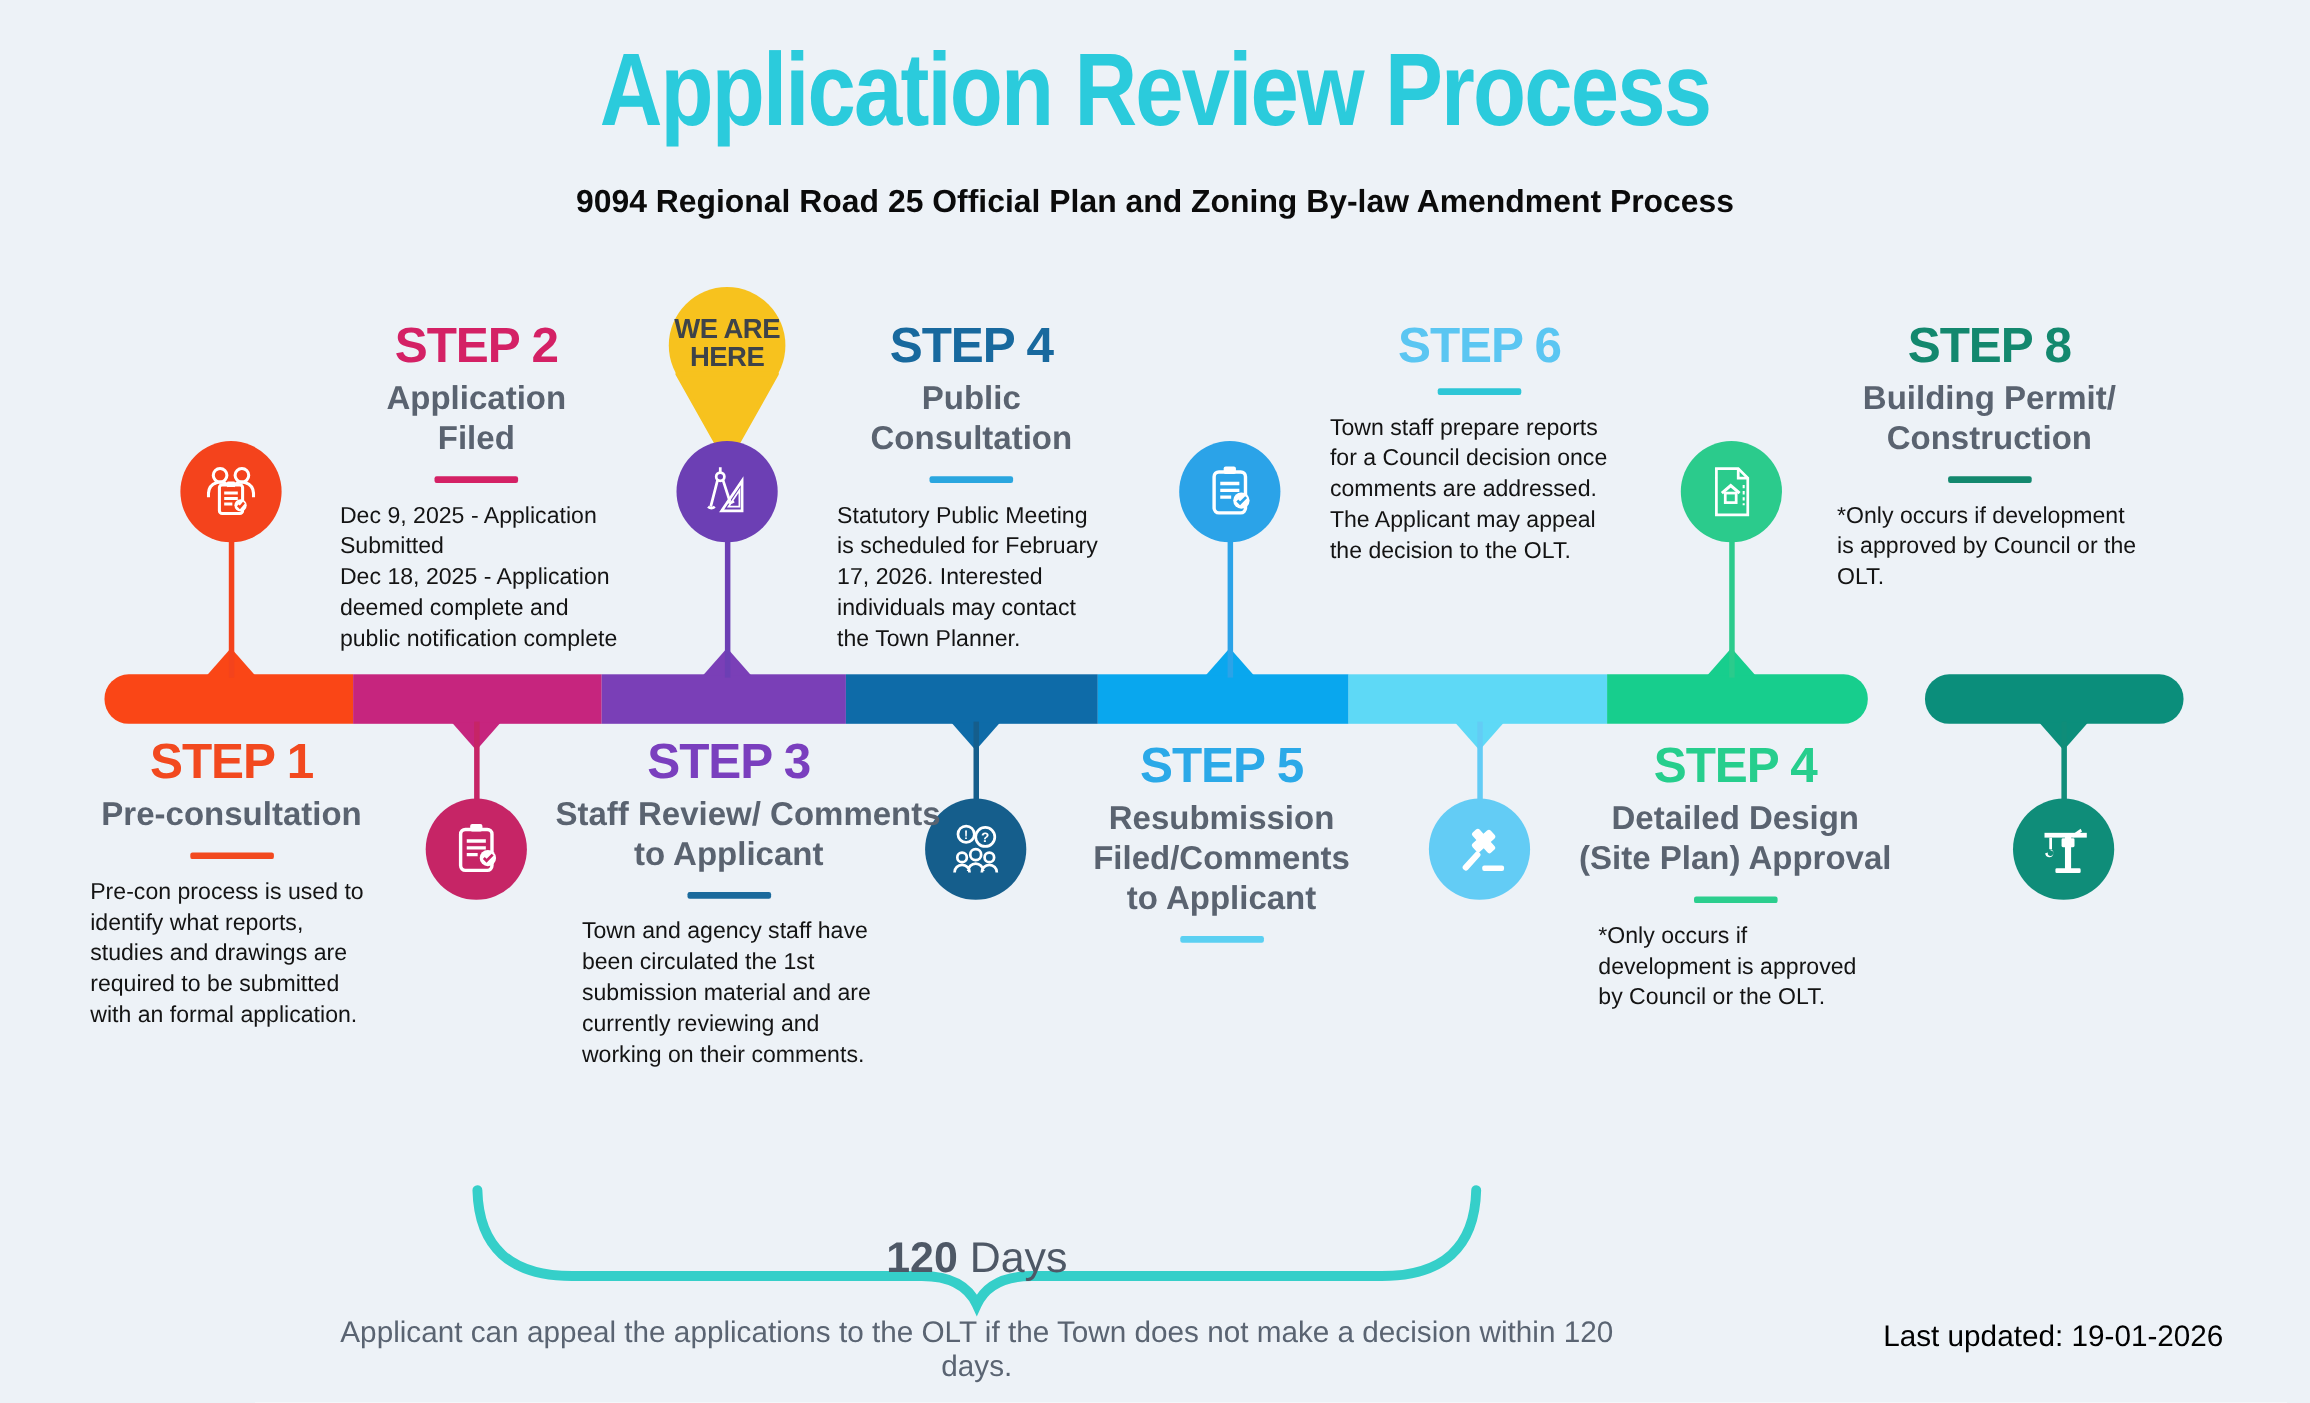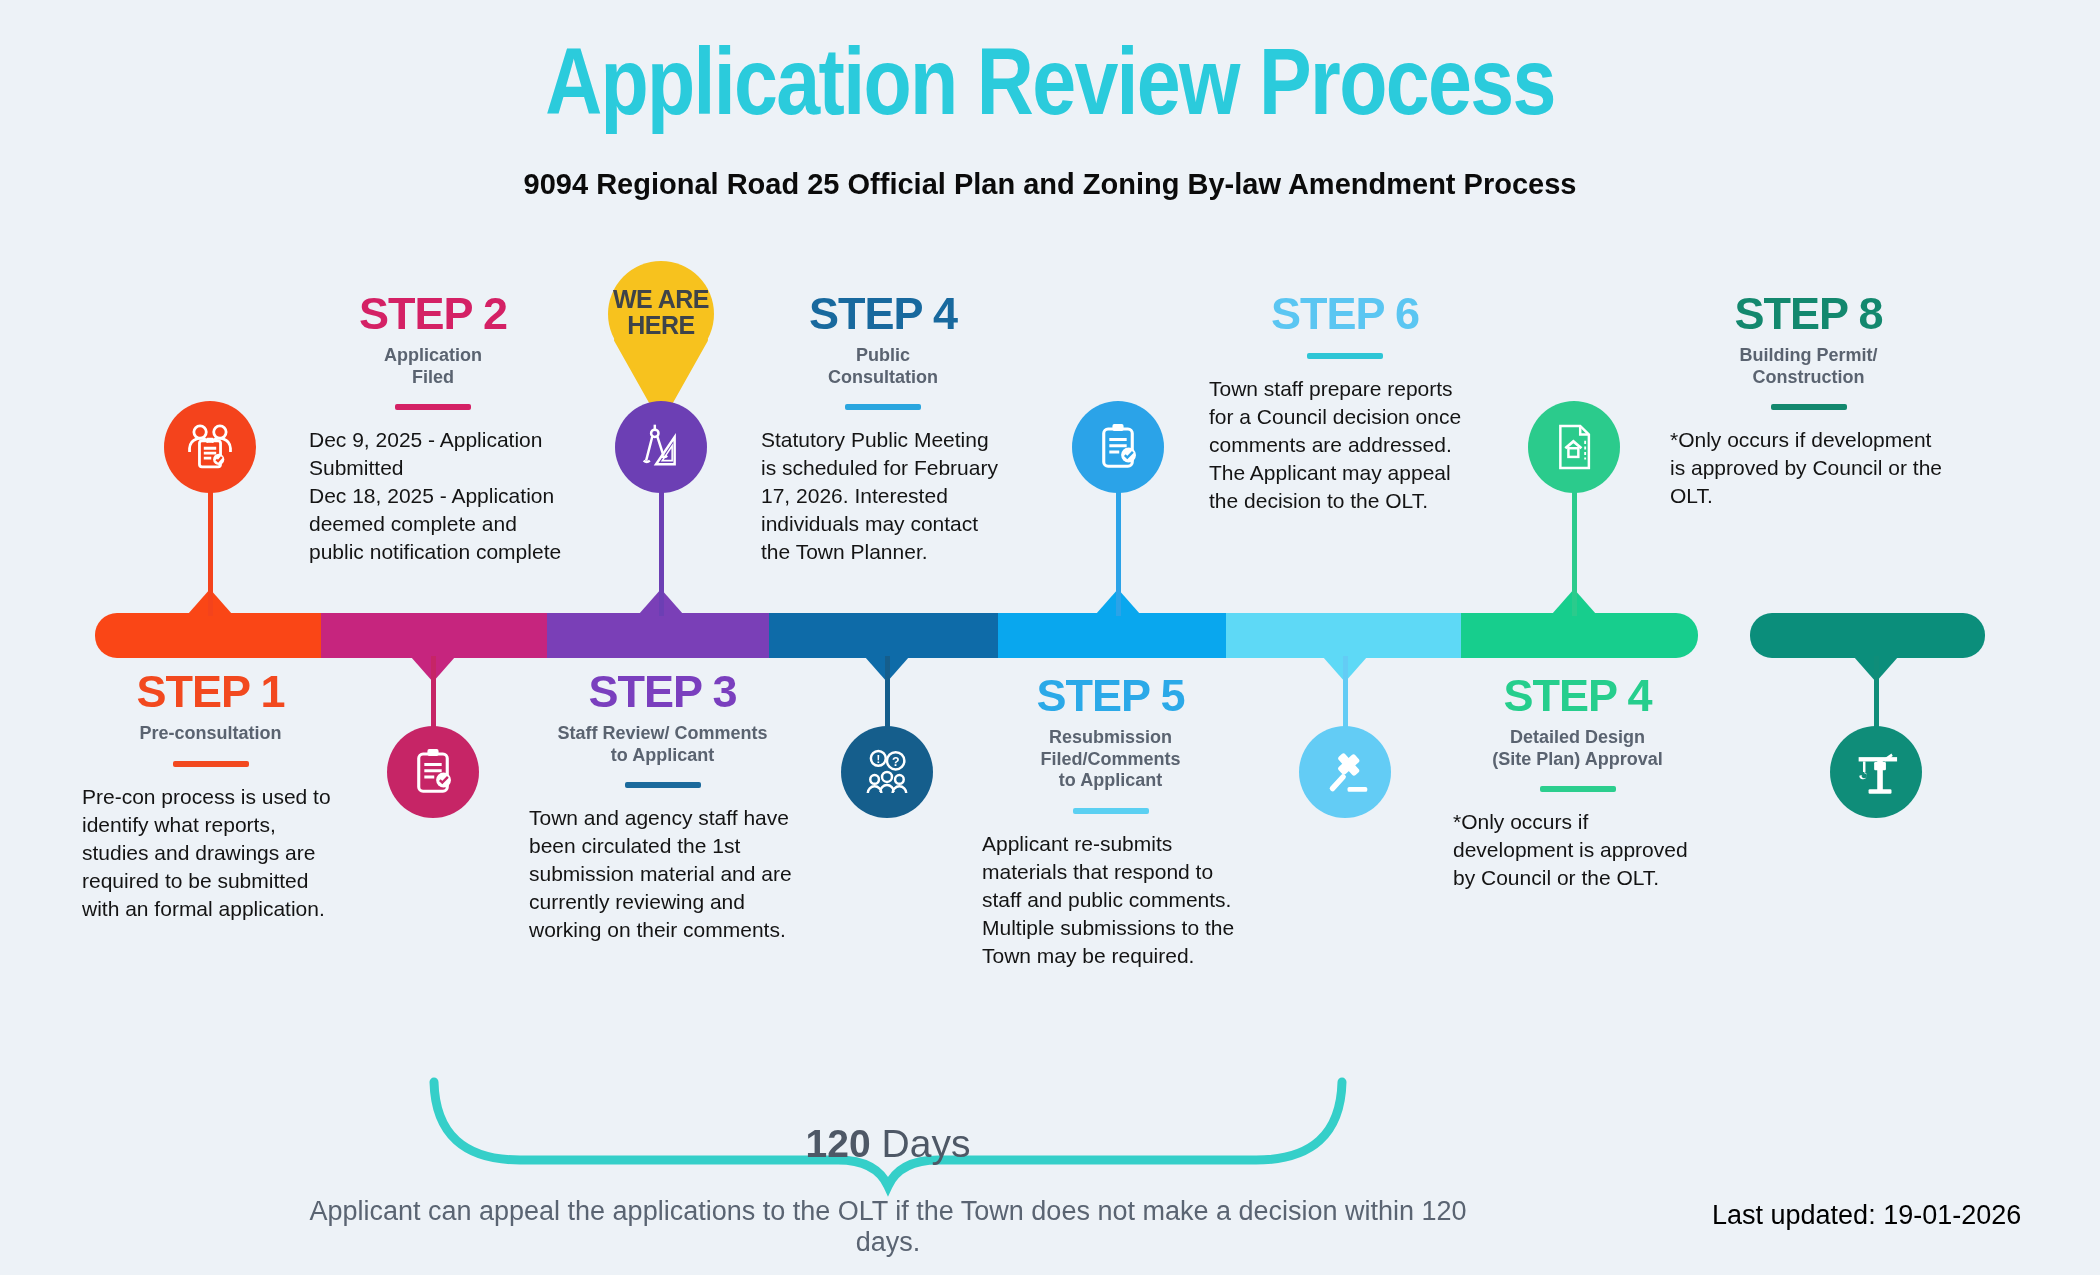--- a/index.html
+++ b/index.html
@@ -14,21 +14,21 @@
     font-size:94px;font-weight:bold;color:#2BCBDC;letter-spacing:-2px;
   }
   .page-title .squeeze{display:inline-block;transform:scaleX(.84);transform-origin:center;}
   .page-subtitle{
     position:absolute;top:168px;left:0;width:2100px;text-align:center;
     font-size:29px;font-weight:bold;color:#0B0B0B;
   }
   
   .col{position:absolute;text-align:center;}
   .step-label{font-size:45px;font-weight:bold;letter-spacing:-1px;line-height:1.05;}
-  .step-title{font-size:18px;font-weight:bold;color:#5A6370;line-height:1.2;white-space:pre;margin-top:8px;}
+  .step-title{font-size:30px;font-weight:bold;color:#5A6370;line-height:1.2;white-space:pre;margin-top:8px;}
   .divider{width:76px;height:6px;margin:16px auto 0;border-radius:2px;}
   .body{white-space:pre;text-align:left;font-size:21px;line-height:1.33;color:#141414;margin-top:16px;}
   .col1{left:58px;top:668px;width:305px}   .col1 .body{margin-left:24px}
   .col2{left:283px;top:290px;width:300px}  .col2 .body{margin-left:26px}
   .col3{left:505px;top:668px;width:315px}  .col3 .body{margin-left:24px}
   .col4{left:733px;top:290px;width:300px}  .col4 .body{margin-left:28px}
   .col5{left:958px;top:672px;width:305px}  .col5 .body{margin-left:24px}
   .col6{left:1165px;top:290px;width:360px} .col6 .body{margin-left:44px}
   .col7{left:1425px;top:672px;width:305px} .col7 .body{margin-left:28px}
   .col8{left:1656px;top:290px;width:305px} .col8 .body{margin-left:14px}
@@ -255,25 +255,20 @@
 17, 2026. Interested
 individuals may contact
 the Town Planner.</div>
   </div>
   <div class="col col5">
     <div class="step-label">STEP 5</div>
     <div class="step-title">Resubmission
 Filed/Comments
 to Applicant</div>
     <div class="divider"></div>
-    <div class="body">Applicant re-submits
-materials that respond to
-staff and public comments.
-Multiple submissions to the
-Town may be required.</div>
   </div>
   <div class="col col6">
     <div class="step-label">STEP 6</div>
     <div class="divider"></div>
     <div class="body">Town staff prepare reports
 for a Council decision once
 comments are addressed.
 The Applicant may appeal
 the decision to the OLT.</div>
   </div>

